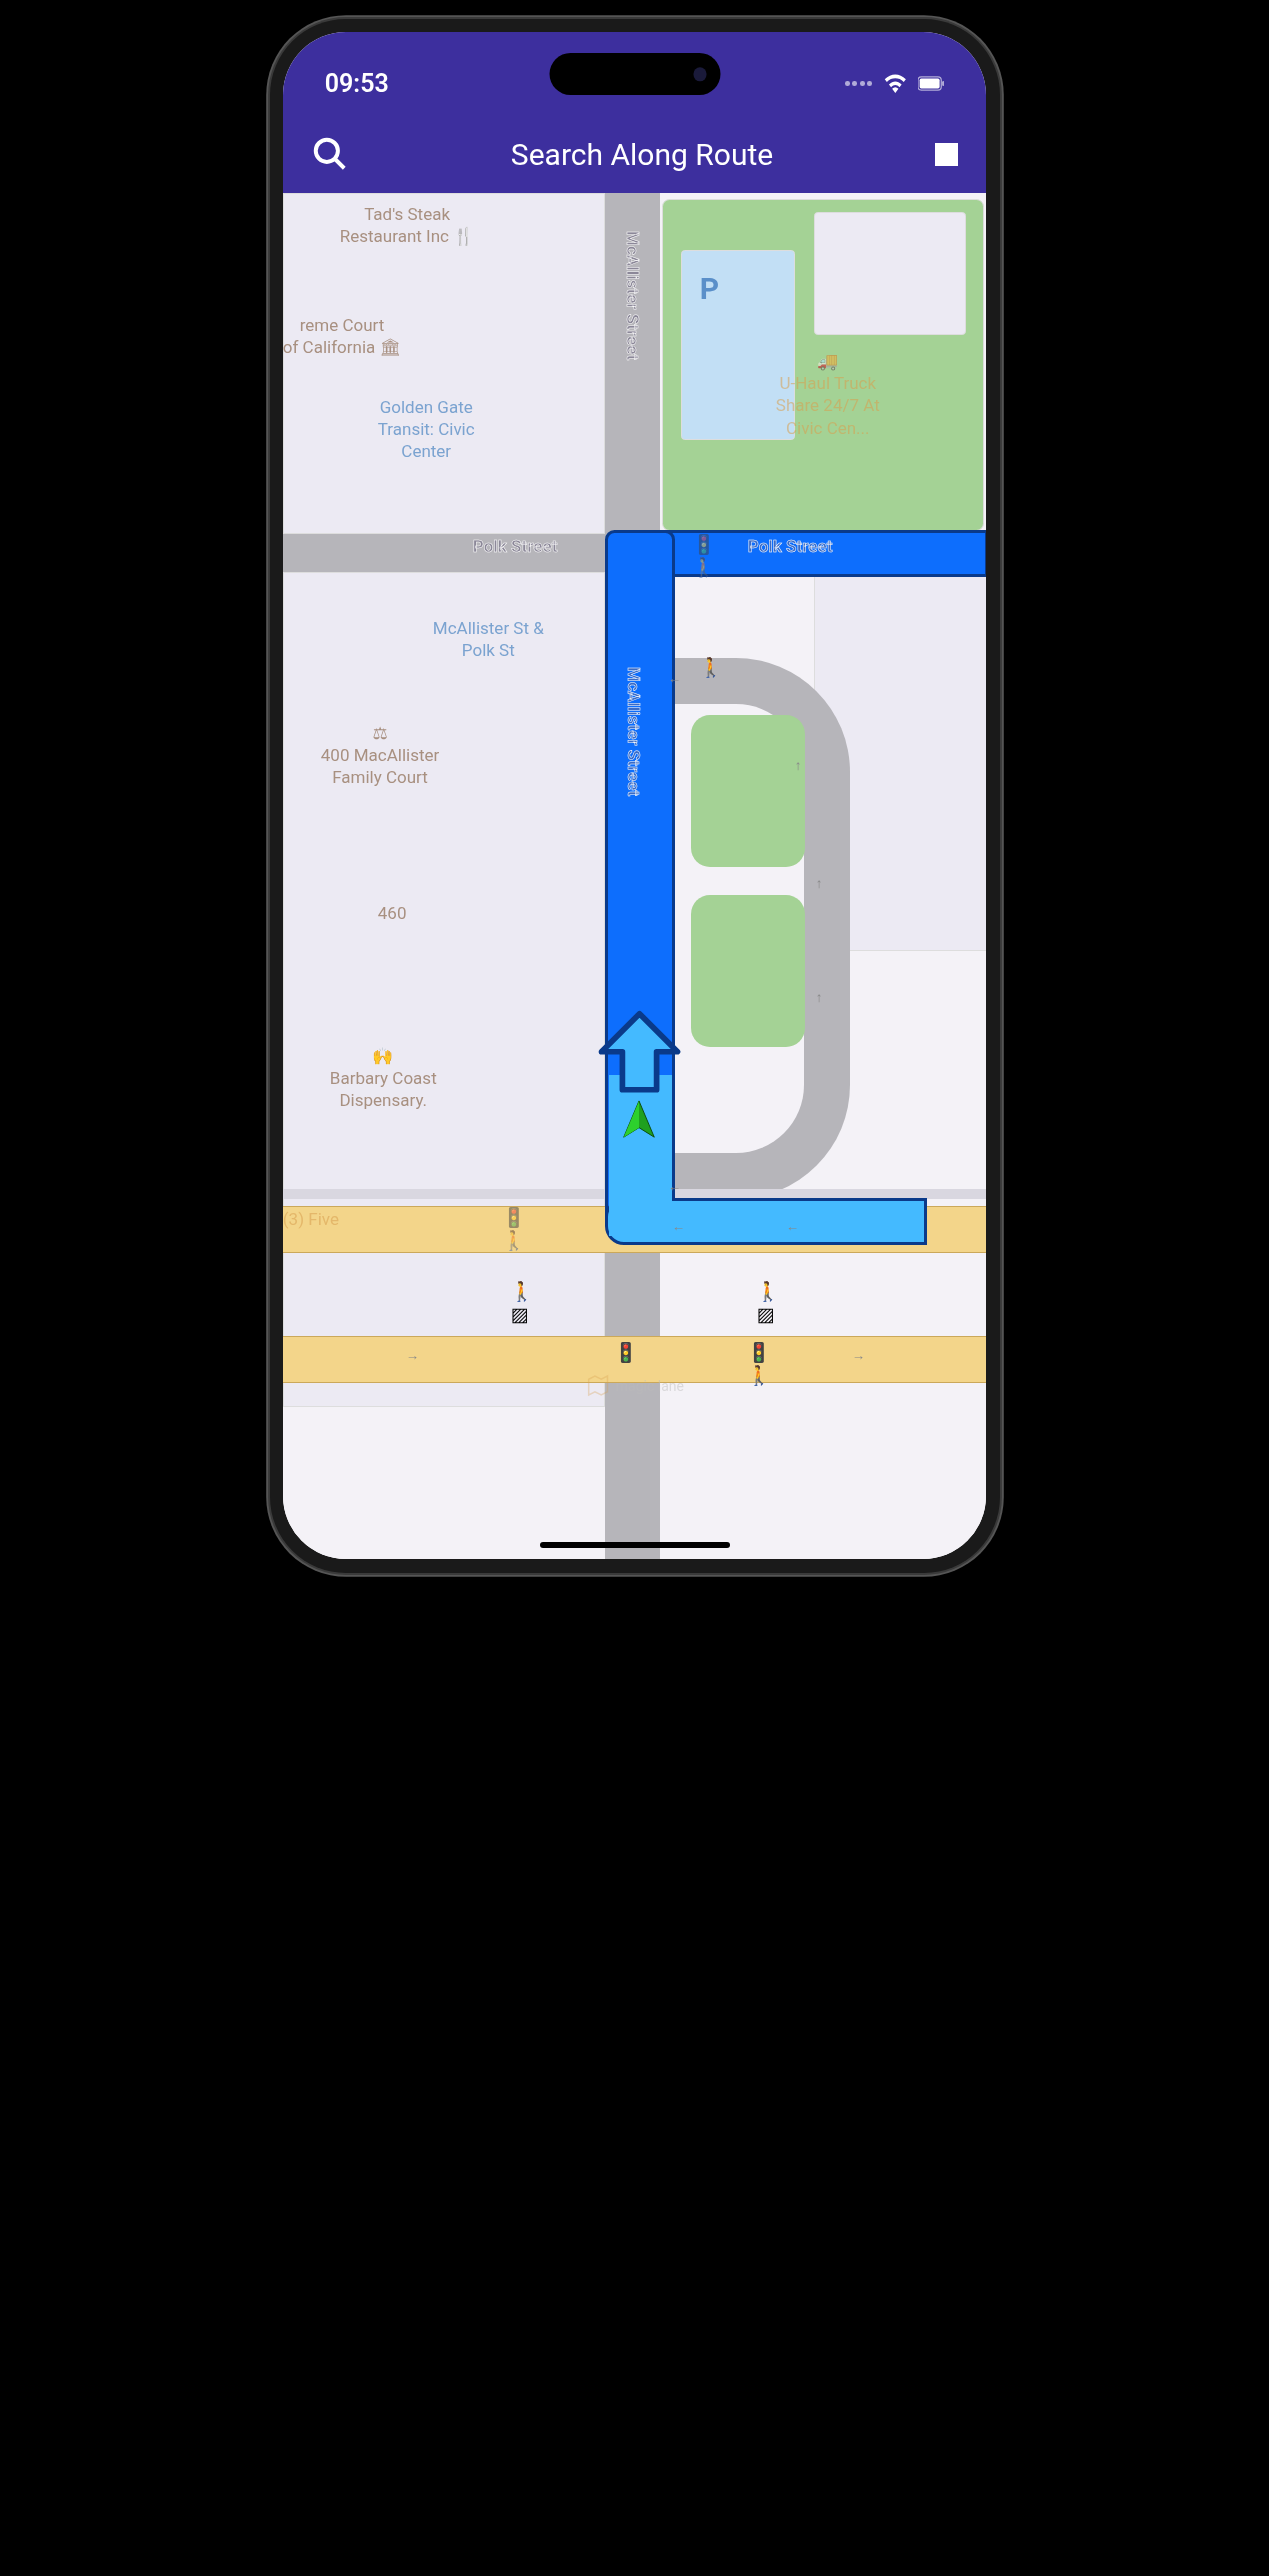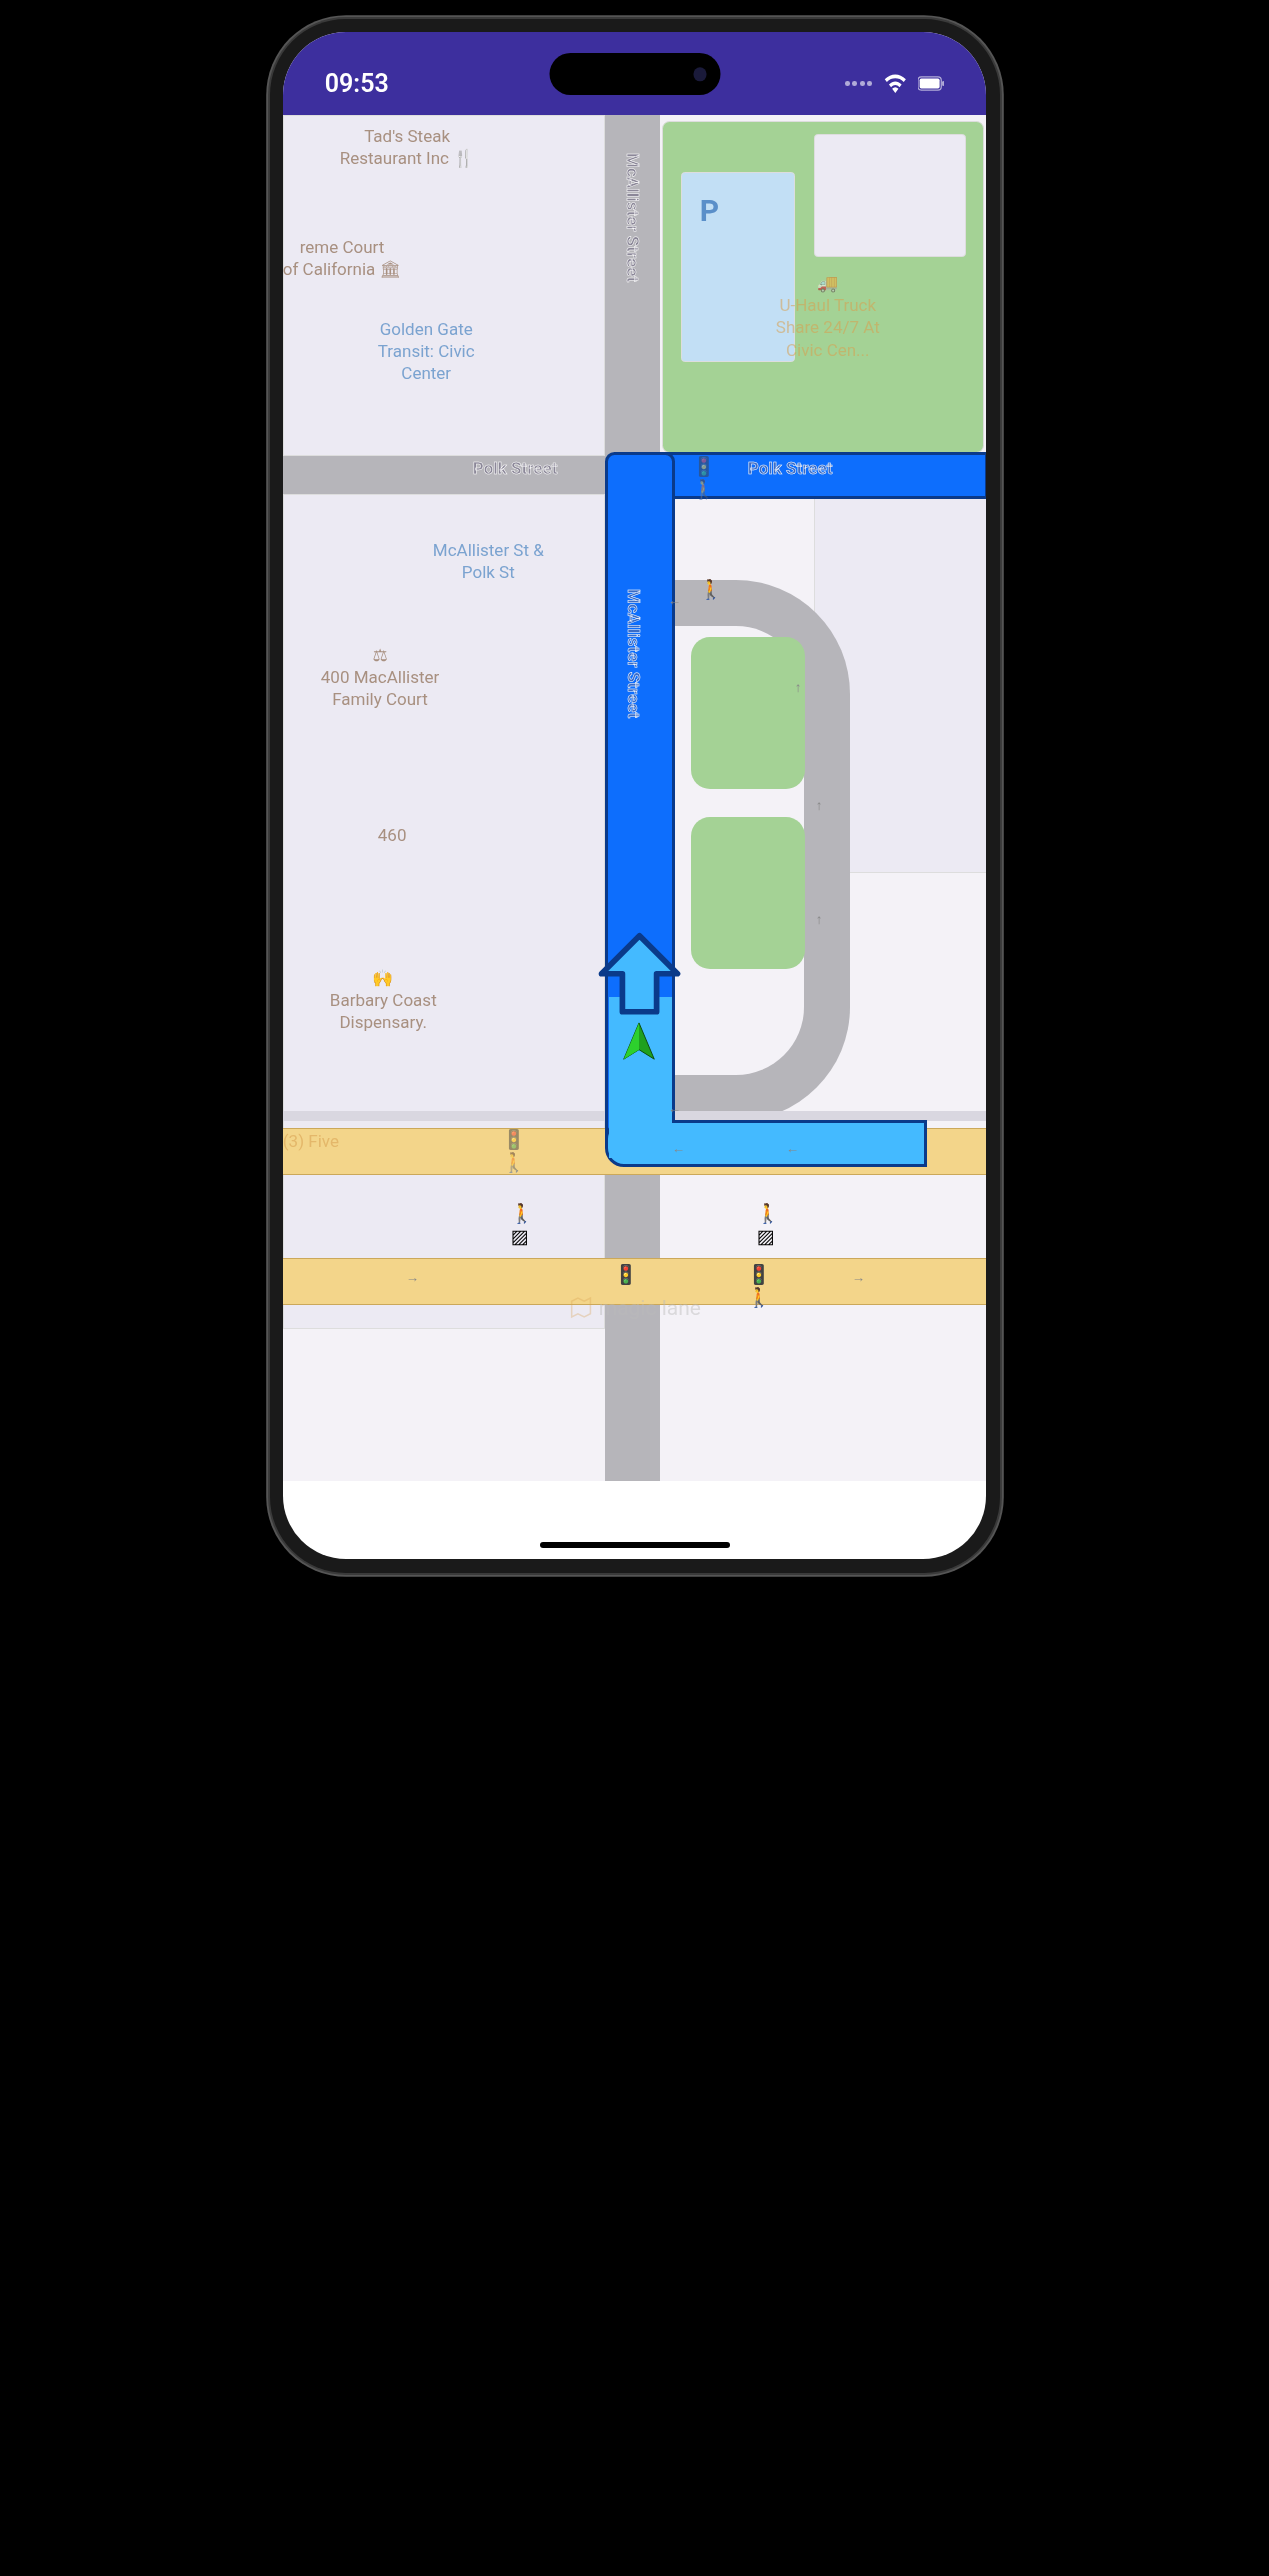--- a/index.html
+++ b/index.html
@@ -179,21 +179,21 @@
   .dir-arrow {
     position: absolute;
     color: #888;
     font-size: 13.3px;
   }
   .watermark {
     position: absolute;
     bottom: 161px; left: 50%;
     transform: translateX(-50%);
     color: #bbb;
-    font-size: 21px;
+    font-size: 14px;
     opacity: 0.45;
     display: flex;
     align-items: center;
     gap: 5.7px;
   }
   .home-indicator {
     position: absolute;
     bottom: 11.4px; left: 50%;
     transform: translateX(-50%);
     width: 190px; height: 5.7px;
@@ -229,20 +229,28 @@
             <path d="M12 18l-3-4c1-1 2-1.5 3-1.5s2 .5 3 1.5l-3 4zm-6-8c2-2 4-3 6-3s4 1 6 3l-2 2.5c-1.3-1.3-2.6-2-4-2s-2.7.7-4 2L6 10zm-4-5c3-3 6.5-4.5 10-4.5S19 2 22 5l-2 2.5C17.5 5 15 4 12 4S6.5 5 4 7.5L2 5z"></path>
           </svg>
         <svg class="battery-icon" viewBox="0 0 32 16" fill="#fff">
             <rect x="0" y="0" width="28" height="16" rx="4" fill="none" stroke="#fff" stroke-width="1.5" opacity="0.6"></rect>
             <rect x="2" y="2" width="24" height="12" rx="2" fill="#fff"></rect>
             <rect x="29" y="5" width="3" height="6" rx="1.5" fill="#fff" opacity="0.6"></rect>
           </svg>
       </div>
     </div>
 
+    <div class="app-header">
+      <svg class="search-btn" viewBox="0 0 24 24" fill="none" stroke="#fff" stroke-width="2.5">
+          <circle cx="10" cy="10" r="7"></circle>
+          <line x1="21" y1="21" x2="15" y2="15"></line>
+        </svg>
+      <div class="app-title">Search Along Route</div>
+      <div class="stop-btn"></div>
+    </div>
 
     <div class="map-view">
       <div class="block block1"></div>
       <div class="block block2"></div>
       <div class="block block2c"></div>
       <div class="block block2b"></div>
       <div class="block block3"></div>
       <div class="block block4"></div>
 
       <div class="road road-v1"></div>

